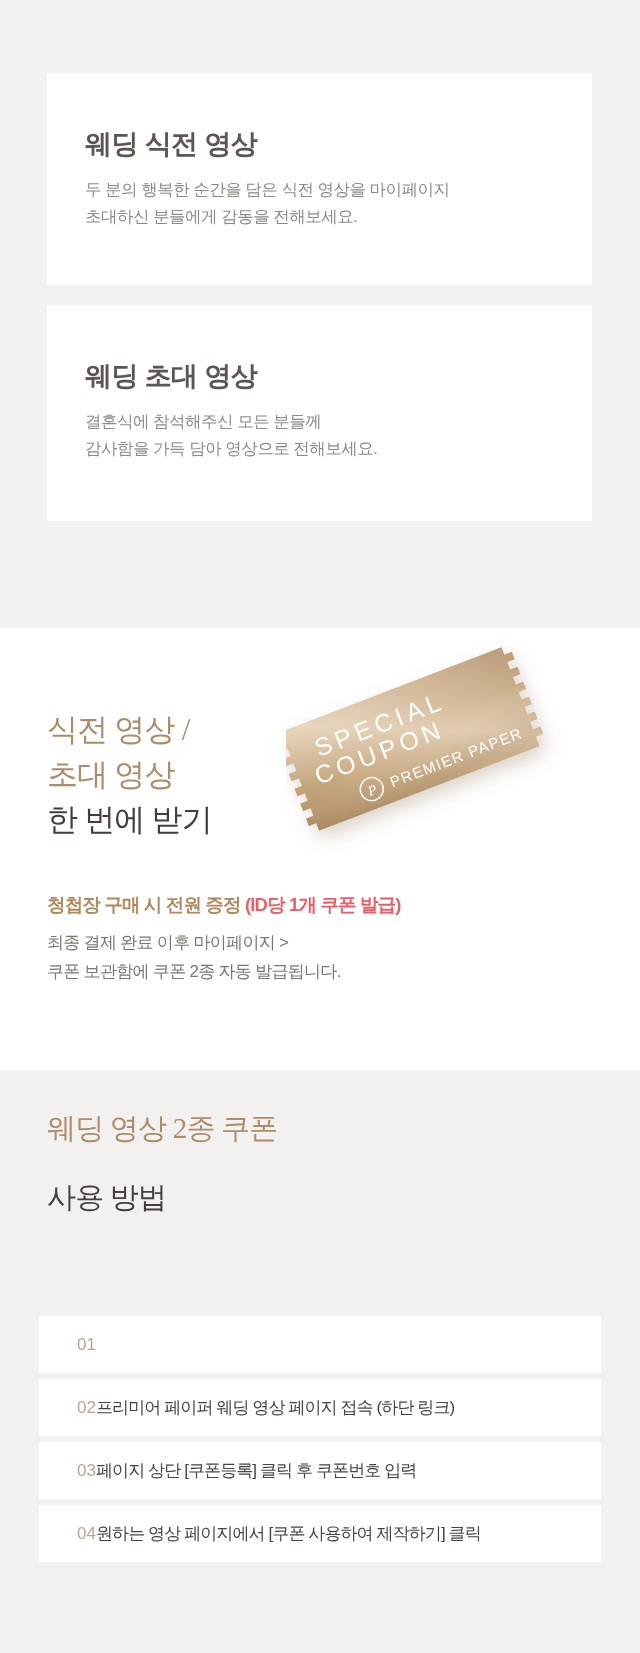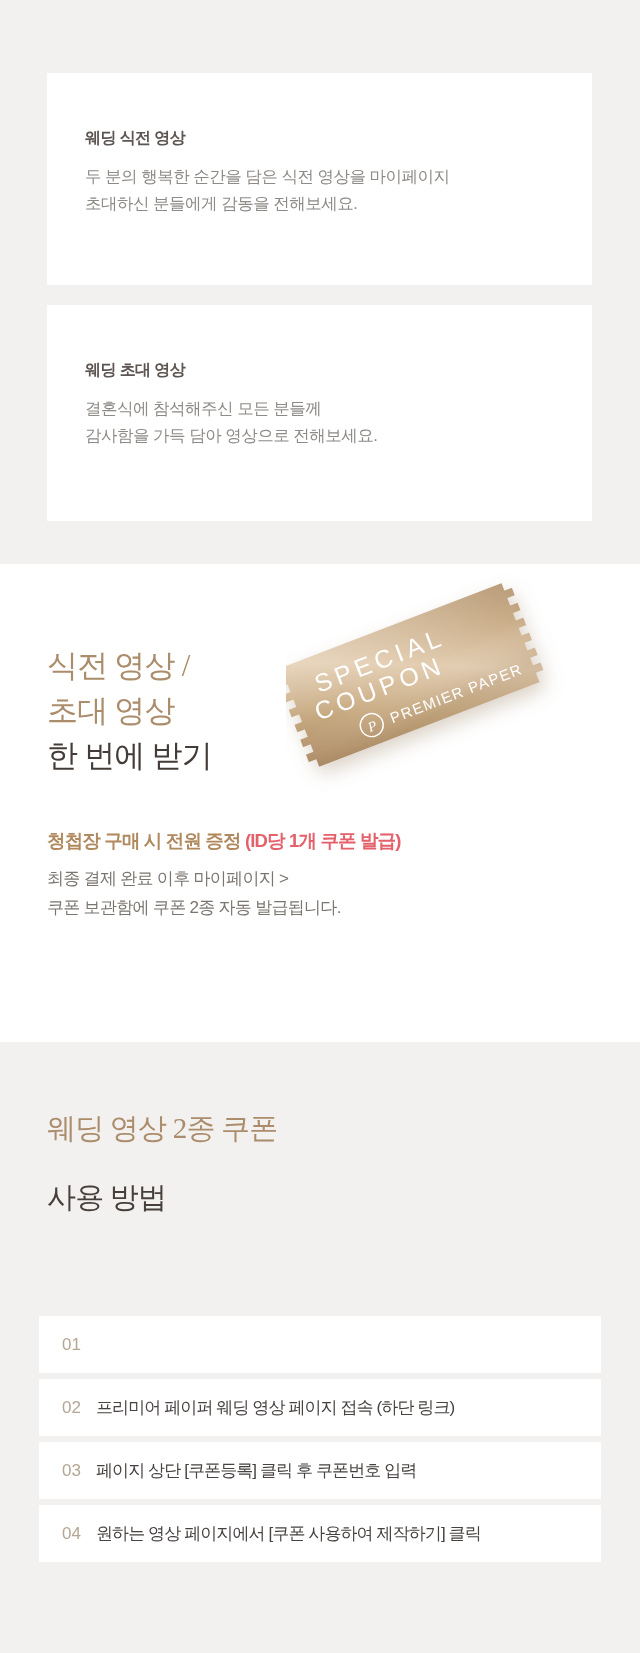--- a/index.html
+++ b/index.html
@@ -34,40 +34,40 @@
     left: 47px;
     width: 545px;
     background: #ffffff;
     box-sizing: border-box;
     padding: 55px 38px 0 38px;
   }
   .info-card.card-1 { top: 73px;  height: 212px; }
   .info-card.card-2 { top: 305px; height: 216px; }
 
   .card-title {
-    font-size: 16px;
+    font-size: 27px;
     font-weight: 700;
     color: #5c5552;
     letter-spacing: -0.6px;
     margin: 0 0 16px 0;
     line-height: 1.2;
   }
   .card-desc {
     font-size: 16.5px;
     color: #8e8a86;
     letter-spacing: -0.5px;
     line-height: 1.62;
     margin: 0;
     font-weight: 400;
   }
 
   
   .section-coupon {
     position: absolute;
-    left: 0; top: 564px;
+    left: 0; top: 628px;
     width: 640px;
     height: 478px;
     background: #ffffff;
     overflow: hidden;
   }
   .coupon-heading {
     position: absolute;
     left: 47px;
     top: 80px;
     margin: 0;
@@ -148,20 +148,21 @@
   }
   .steps-heading .ln { display: block; }
   .steps-heading .tan  { color: #ab8d6c; font-family: Liberation Serif, serif; }
   .steps-heading .dark { color: #473f3b; margin-top: 28px; }
 
   .steps-list {
     position: absolute;
     left: 39px;
     top: 246px;
     width: 562px;
+    text-align: right;
   }
   .step-row {
     display: flex;
     align-items: center;
     background: #ffffff;
     height: 57px;
     margin-bottom: 6px;
     padding: 0 0 0 23px;
     box-sizing: border-box;
   }

